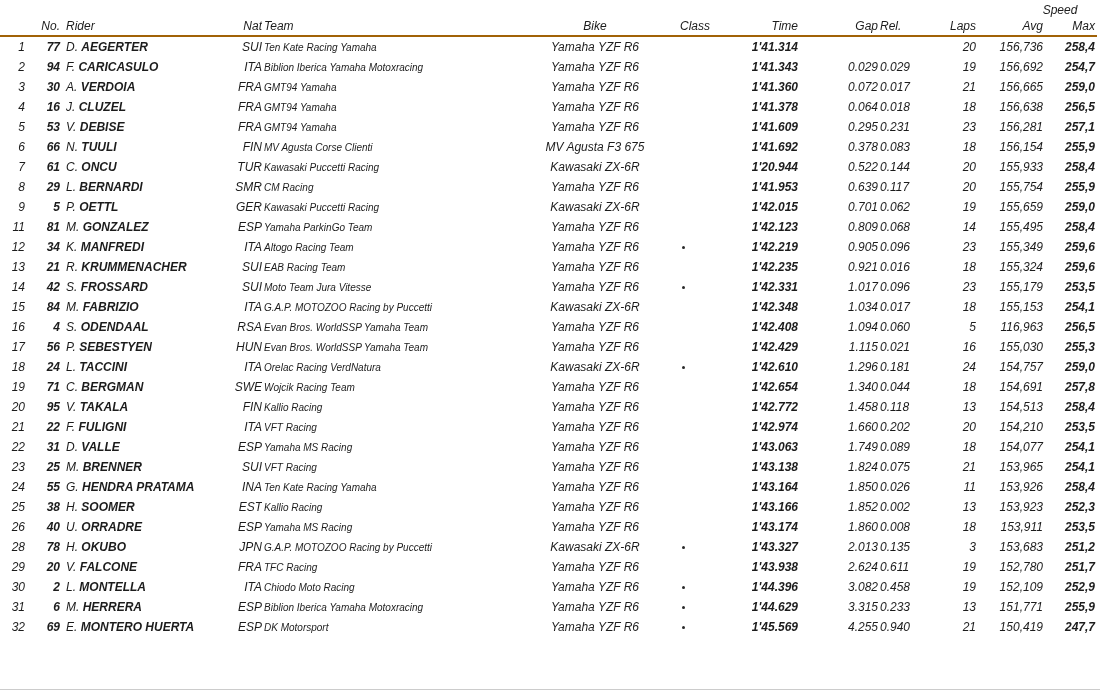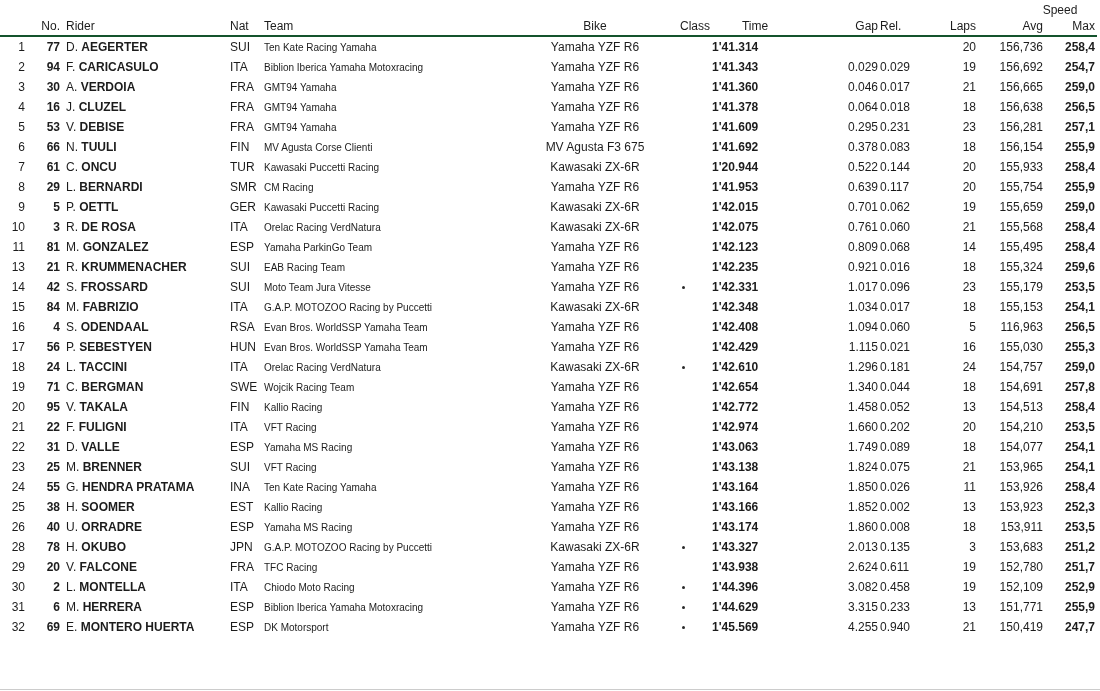--- a/index.html
+++ b/index.html
@@ -1,38 +1,38 @@
 <!DOCTYPE html>
 <html><head>
 <meta charset="utf-8">
 <style>
   html, body { margin:0; padding:0; background:#ffffff; }
   .page {
     position:relative; width:1100px; height:691px; background:#ffffff;
-    font-family:"Liberation Sans", sans-serif; color:#1c1c1c; overflow:hidden;
+    font-family:"Liberation Sans", sans-serif; color:#1c1c1c; overflow:hidden;font-style:italic;
   }
   table.results { border-collapse:collapse; table-layout:fixed; width:1097px; margin:0; }
   th, td { padding:0; margin:0; font-size:12px; font-weight:400; white-space:nowrap; overflow:hidden; color:#1c1c1c; }
 
   
   .speed-row th { height:17px; vertical-align:bottom; }
   .speed-row .speed-label { text-align:center; padding-left:45px; }
-  .cols-row th { height:18px; vertical-align:middle; border-bottom:2px solid #14532d; }
+  .cols-row th { height:18px; vertical-align:middle; border-bottom:2px solid #a16207; }
 
   
   .c-pos   { text-align:right;  padding-right:3px; }
   .c-no    { text-align:right;  padding-right:2px; font-weight:700; }
   th.c-no  { font-weight:400; }
   .c-rider { text-align:left;   padding-left:4px; }
-  .c-nat   { text-align:left;   padding-left:2px; }
+  .c-nat   { text-align:right;   padding-left:2px; }
   .c-team  { text-align:left;   padding-left:2px; font-size:10px;margin-top:9px; }
   th.c-team{ font-size:12px; }
   .c-bike  { text-align:center;   padding-left:4px;margin-left:31px; }
   .c-class { text-align:center; padding-right:16px; }
-  .c-time  {  padding-right:2px; font-weight:700; }
+  .c-time  { text-align:right;  padding-right:2px; font-weight:700; }
   th.c-time{ font-weight:400; }
   .c-gap   { text-align:right;  padding-right:2px; }
   .c-rel   { text-align:left;  padding-right:5px; }
   .c-laps  { text-align:right;  padding-right:2px; }
   .c-avg   { text-align:right;  padding-right:2px; }
   .c-max   { text-align:right;  padding-right:2px; font-weight:700; }
   th.c-max { font-weight:400; }
 
   tbody td { height:20px; }
   .surname { font-weight:700; }
@@ -114,21 +114,21 @@
         </tr>
         <tr>
           <td class="c-pos">3</td>
           <td class="c-no">30</td>
           <td class="c-rider"><span class="initial">A. </span><span class="surname">VERDOIA</span></td>
           <td class="c-nat">FRA</td>
           <td class="c-team">GMT94 Yamaha</td>
           <td class="c-bike">Yamaha YZF R6</td>
           <td class="c-class"></td>
           <td class="c-time">1'41.360</td>
-          <td class="c-gap">0.046</td>
+          <td class="c-gap">0.072</td>
           <td class="c-rel">0.017</td>
           <td class="c-laps">21</td>
           <td class="c-avg">156,665</td>
           <td class="c-max">259,0</td>
         </tr>
         <tr>
           <td class="c-pos">4</td>
           <td class="c-no">16</td>
           <td class="c-rider"><span class="initial">J. </span><span class="surname">CLUZEL</span></td>
           <td class="c-nat">FRA</td>
@@ -211,50 +211,50 @@
           <td class="c-bike">Kawasaki ZX-6R</td>
           <td class="c-class"></td>
           <td class="c-time">1'42.015</td>
           <td class="c-gap">0.701</td>
           <td class="c-rel">0.062</td>
           <td class="c-laps">19</td>
           <td class="c-avg">155,659</td>
           <td class="c-max">259,0</td>
         </tr>
         <tr>
-          <td class="c-pos">10</td>
-          <td class="c-no">3</td>
-          <td class="c-rider"><span class="initial">R. </span><span class="surname">DE ROSA</span></td>
-          <td class="c-nat">ITA</td>
-          <td class="c-team">Orelac Racing VerdNatura</td>
-          <td class="c-bike">Kawasaki ZX-6R</td>
-          <td class="c-class"></td>
-          <td class="c-time">1'42.075</td>
-          <td class="c-gap">0.761</td>
-          <td class="c-rel">0.060</td>
-          <td class="c-laps">21</td>
-          <td class="c-avg">155,568</td>
-          <td class="c-max">258,4</td>
-        </tr>
-        <tr>
           <td class="c-pos">11</td>
           <td class="c-no">81</td>
           <td class="c-rider"><span class="initial">M. </span><span class="surname">GONZALEZ</span></td>
           <td class="c-nat">ESP</td>
           <td class="c-team">Yamaha ParkinGo Team</td>
           <td class="c-bike">Yamaha YZF R6</td>
           <td class="c-class"></td>
           <td class="c-time">1'42.123</td>
           <td class="c-gap">0.809</td>
           <td class="c-rel">0.068</td>
           <td class="c-laps">14</td>
           <td class="c-avg">155,495</td>
           <td class="c-max">258,4</td>
         </tr>
         <tr>
+          <td class="c-pos">12</td>
+          <td class="c-no">34</td>
+          <td class="c-rider"><span class="initial">K. </span><span class="surname">MANFREDI</span></td>
+          <td class="c-nat">ITA</td>
+          <td class="c-team">Altogo Racing Team</td>
+          <td class="c-bike">Yamaha YZF R6</td>
+          <td class="c-class"><span class="dot"></span></td>
+          <td class="c-time">1'42.219</td>
+          <td class="c-gap">0.905</td>
+          <td class="c-rel">0.096</td>
+          <td class="c-laps">23</td>
+          <td class="c-avg">155,349</td>
+          <td class="c-max">259,6</td>
+        </tr>
+        <tr>
           <td class="c-pos">13</td>
           <td class="c-no">21</td>
           <td class="c-rider"><span class="initial">R. </span><span class="surname">KRUMMENACHER</span></td>
           <td class="c-nat">SUI</td>
           <td class="c-team">EAB Racing Team</td>
           <td class="c-bike">Yamaha YZF R6</td>
           <td class="c-class"></td>
           <td class="c-time">1'42.235</td>
           <td class="c-gap">0.921</td>
           <td class="c-rel">0.016</td>
@@ -355,21 +355,21 @@
         <tr>
           <td class="c-pos">20</td>
           <td class="c-no">95</td>
           <td class="c-rider"><span class="initial">V. </span><span class="surname">TAKALA</span></td>
           <td class="c-nat">FIN</td>
           <td class="c-team">Kallio Racing</td>
           <td class="c-bike">Yamaha YZF R6</td>
           <td class="c-class"></td>
           <td class="c-time">1'42.772</td>
           <td class="c-gap">1.458</td>
-          <td class="c-rel">0.052</td>
+          <td class="c-rel">0.118</td>
           <td class="c-laps">13</td>
           <td class="c-avg">154,513</td>
           <td class="c-max">258,4</td>
         </tr>
         <tr>
           <td class="c-pos">21</td>
           <td class="c-no">22</td>
           <td class="c-rider"><span class="initial">F. </span><span class="surname">FULIGNI</span></td>
           <td class="c-nat">ITA</td>
           <td class="c-team">VFT Racing</td>

